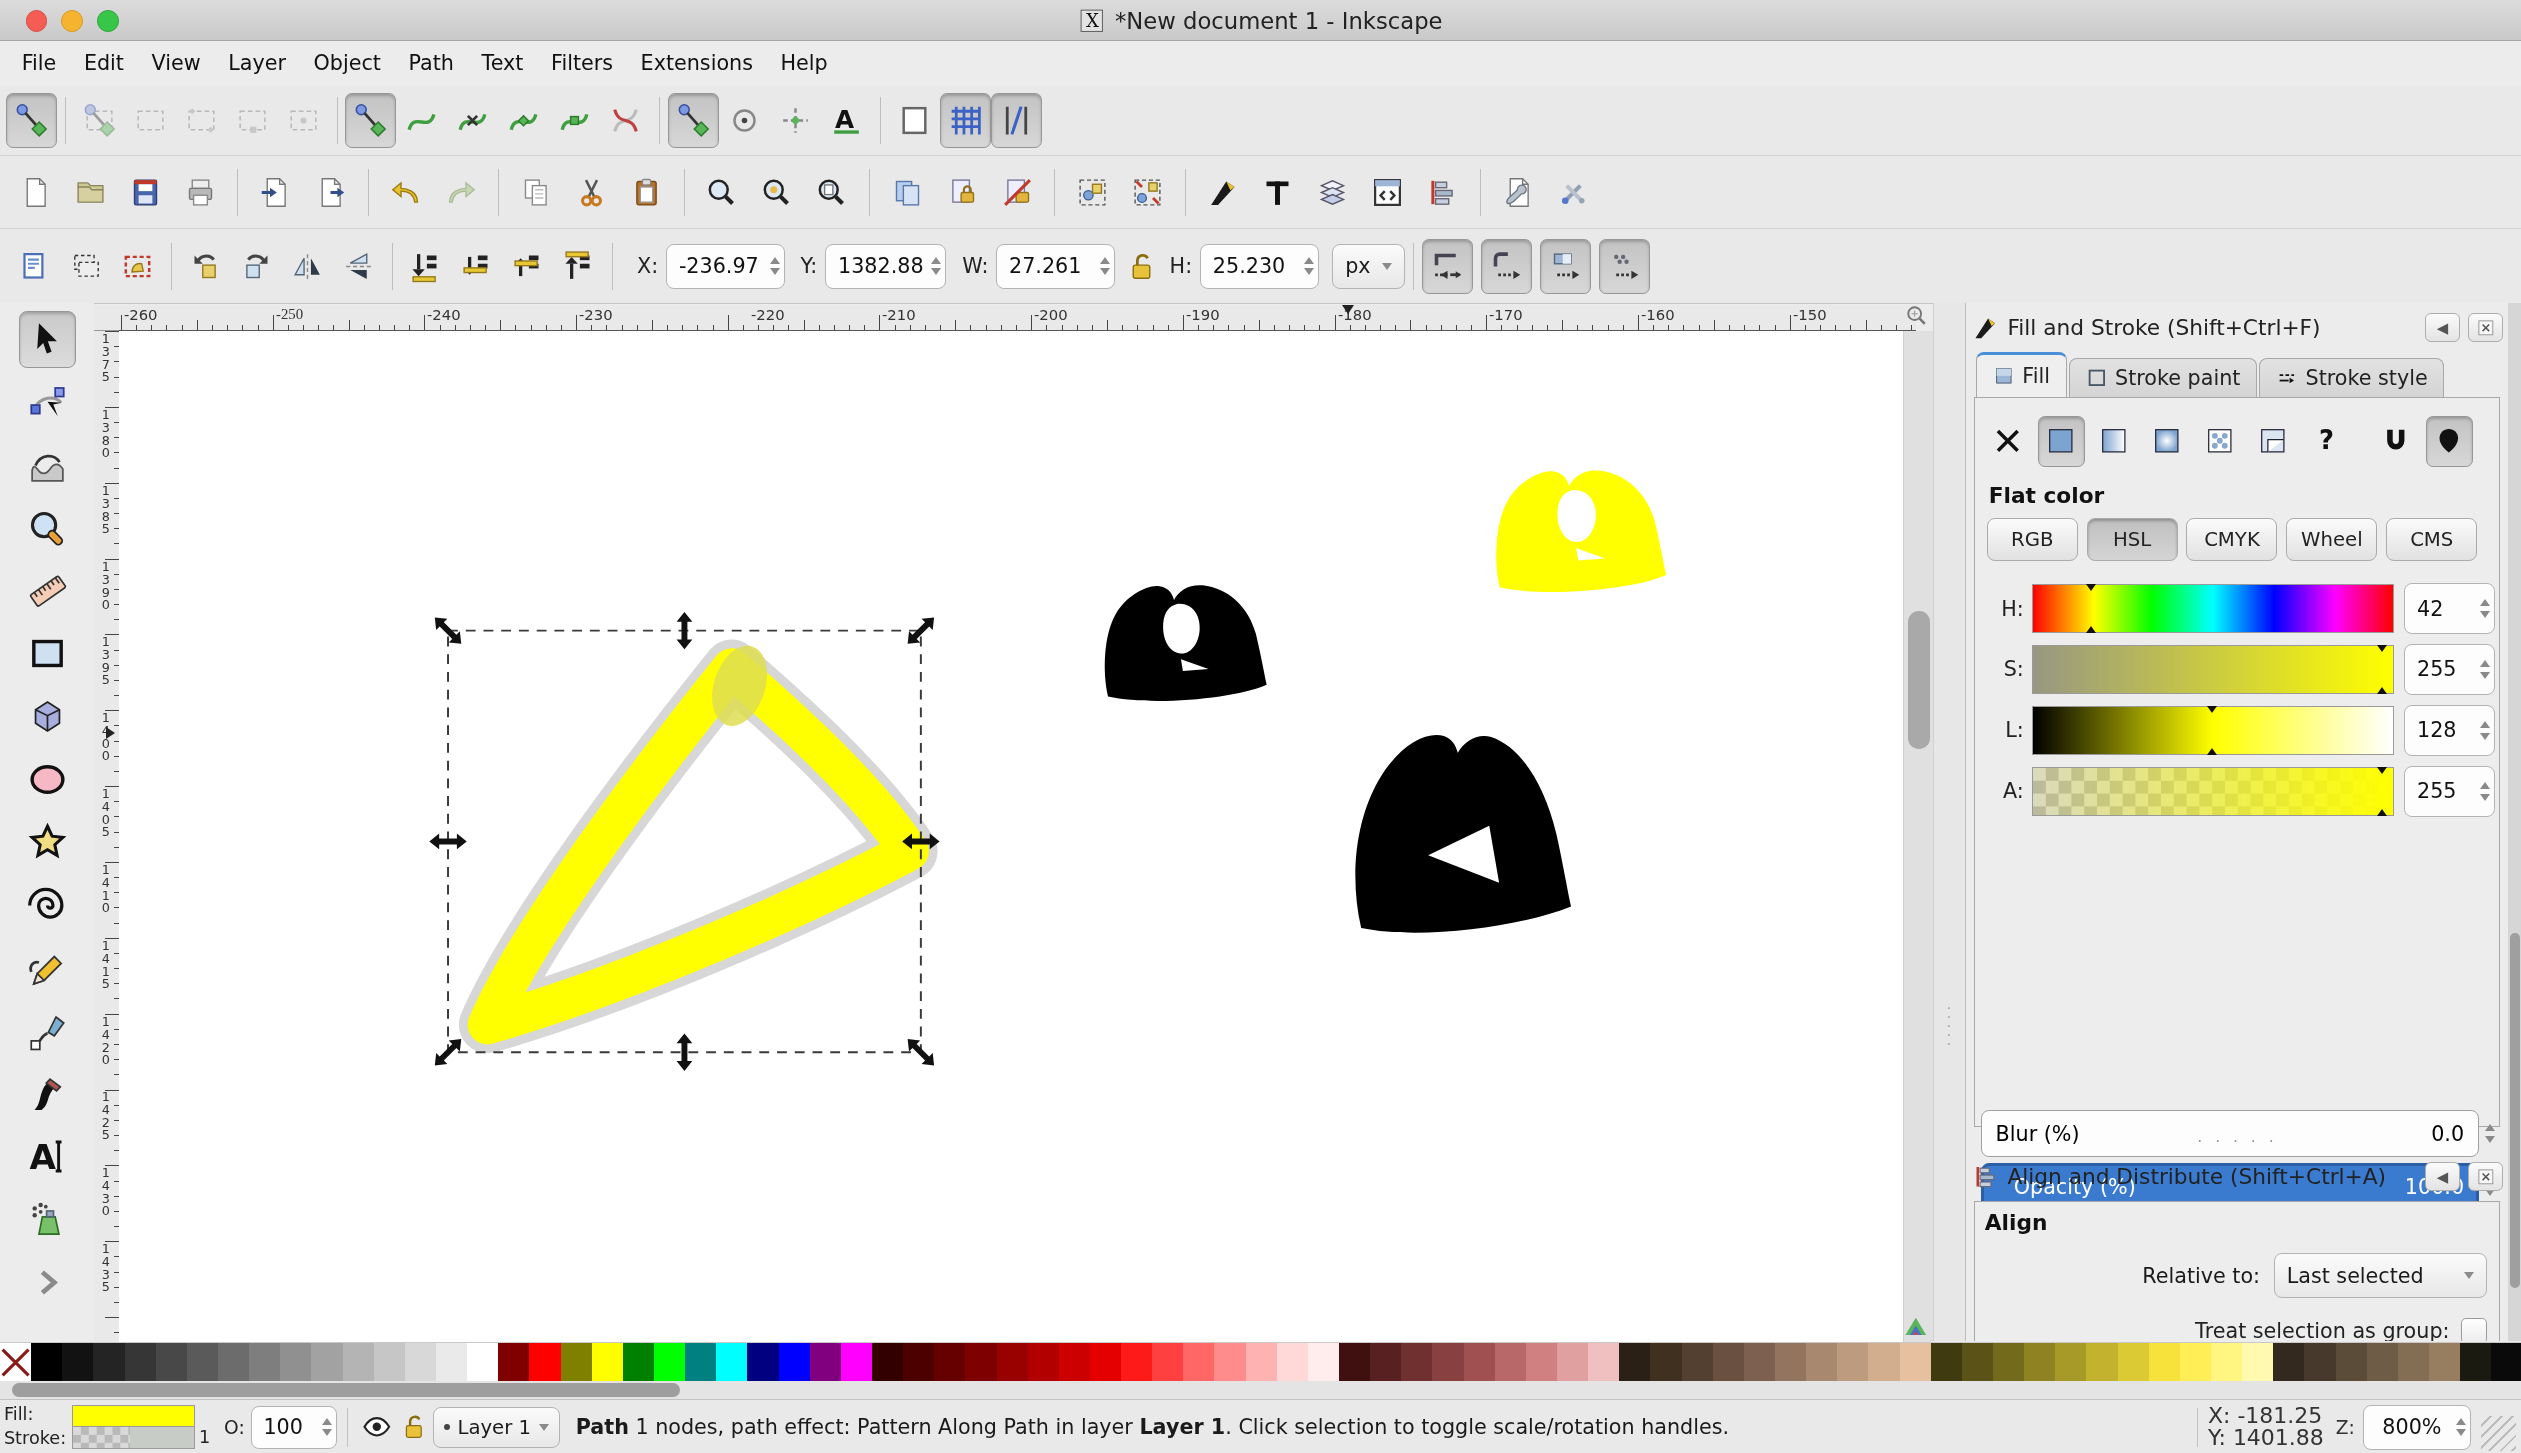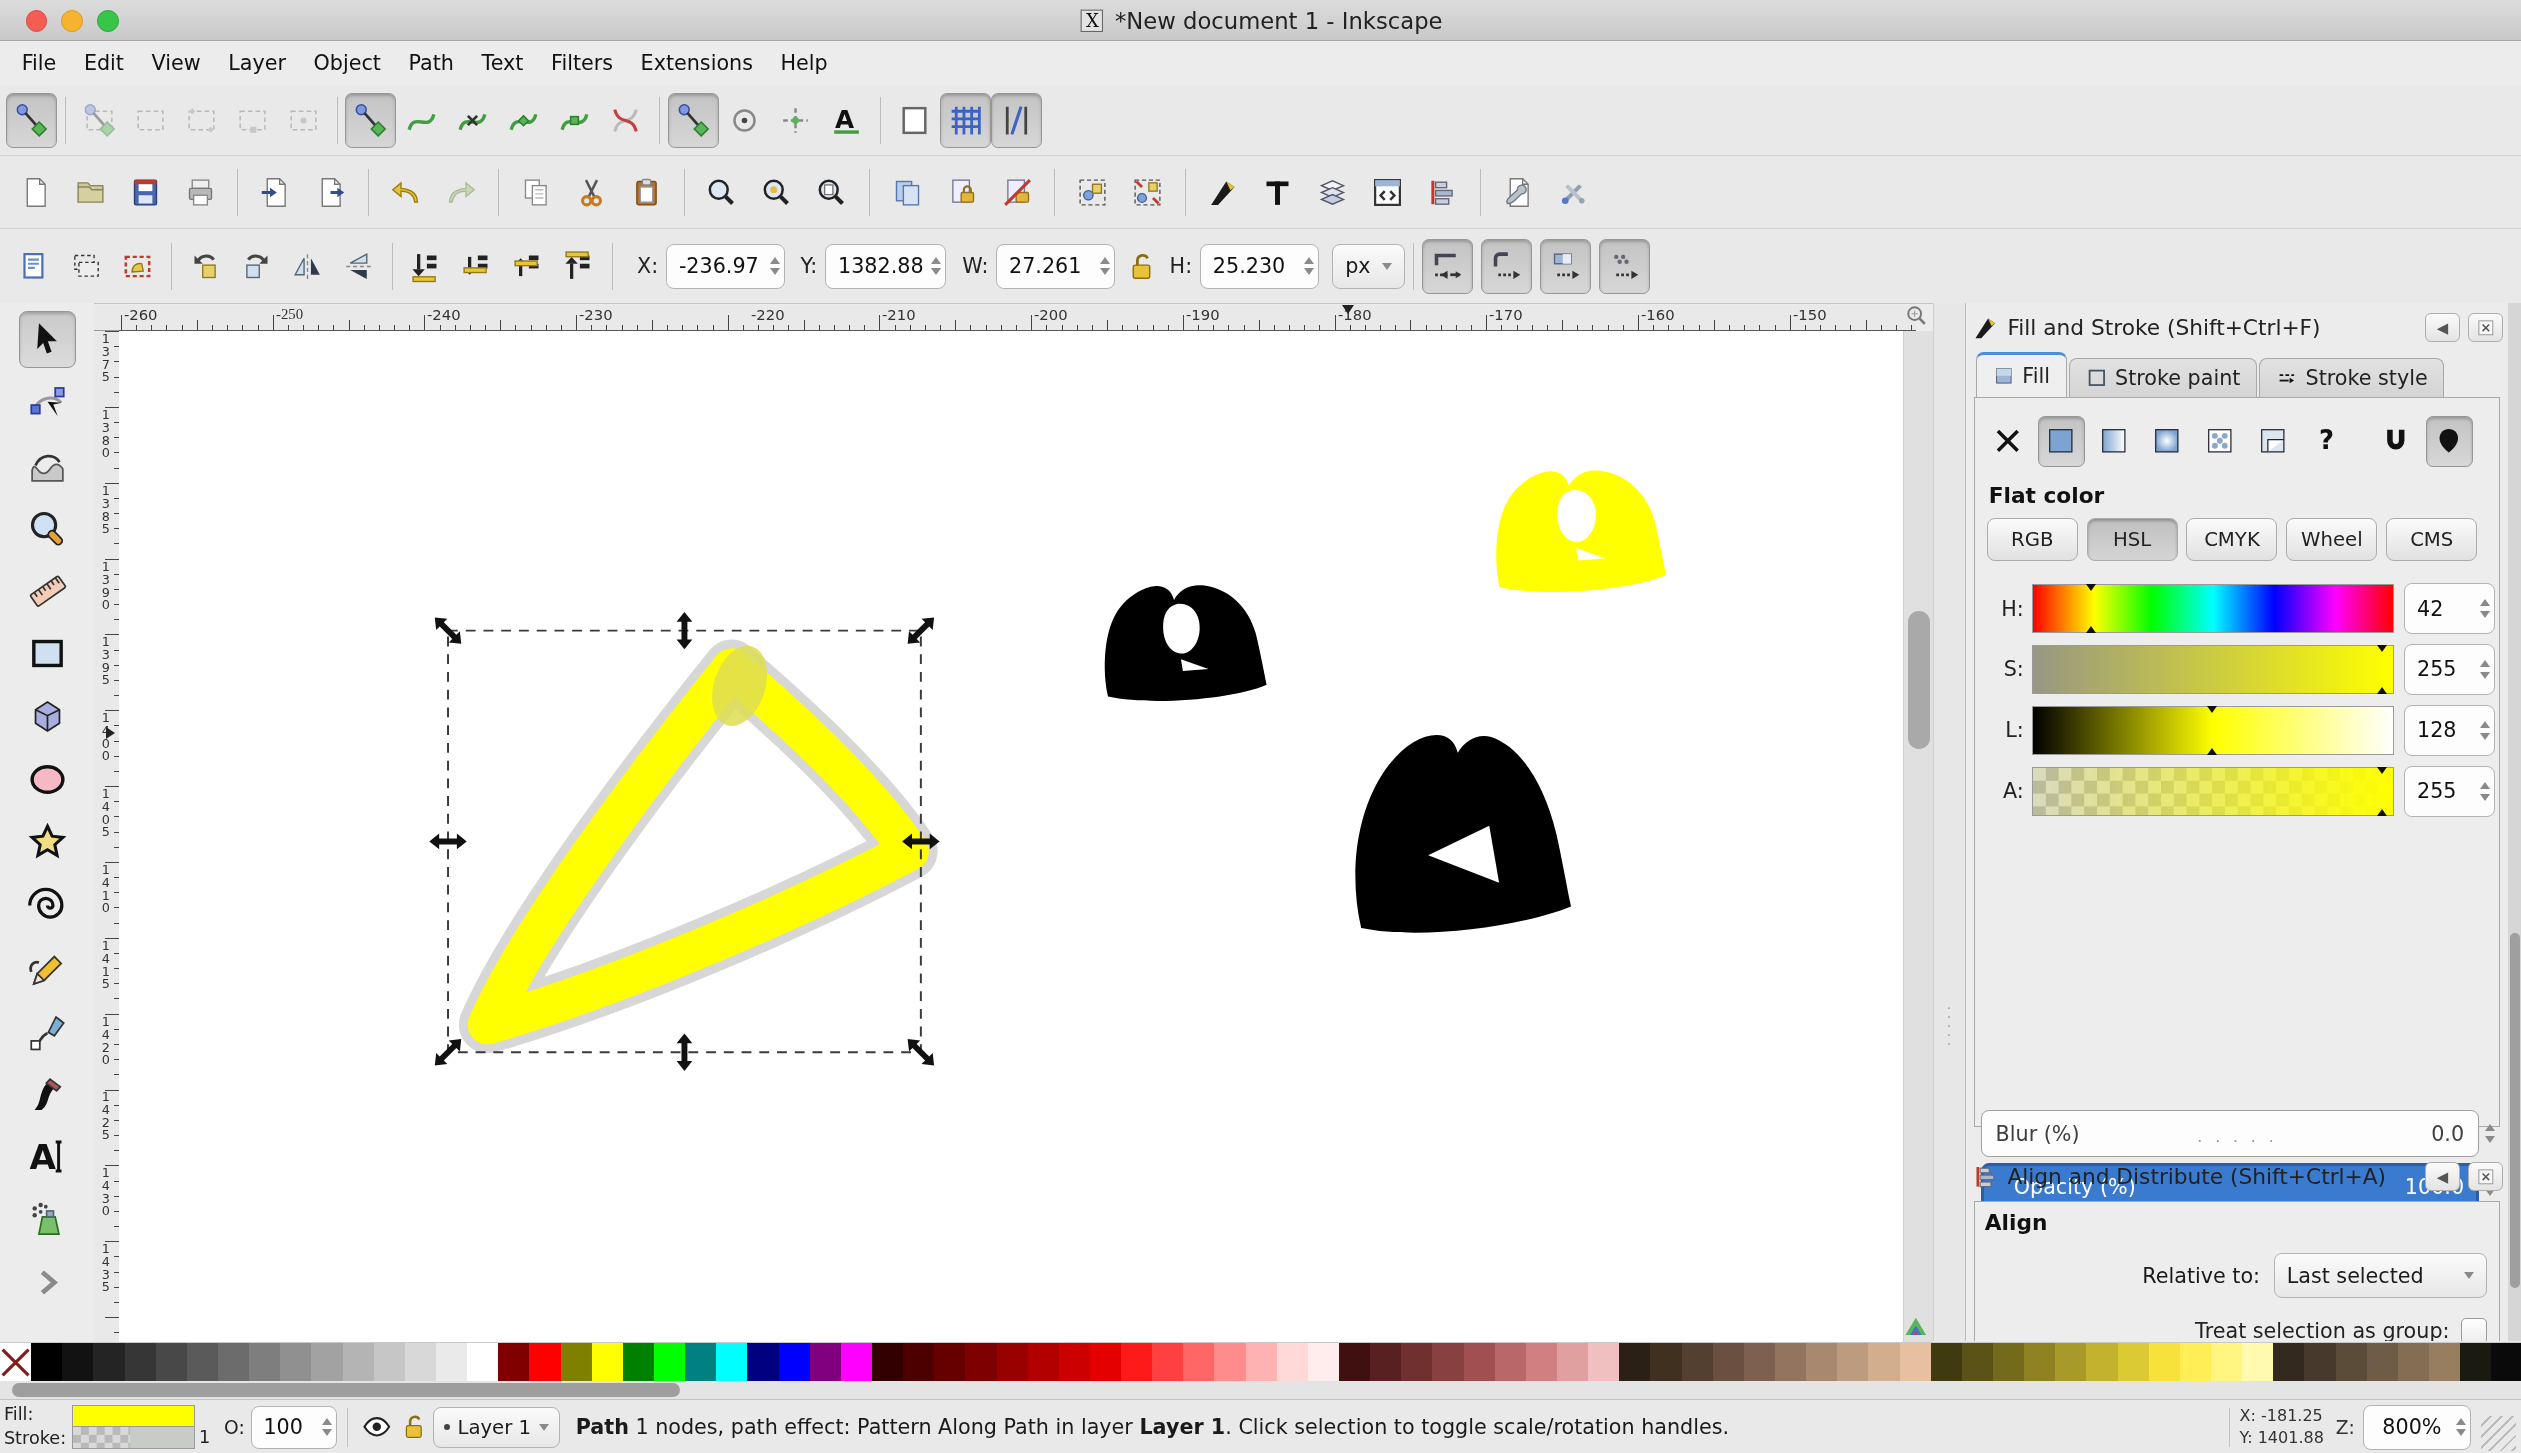--- a/index.html
+++ b/index.html
@@ -106,21 +106,21 @@
 
   #rgba-row { position:absolute; left:9.9px; top:638px; width:504px; height:63px; display:flex; align-items:center; gap:9.9px; }
   .mini { width:33px; height:33px; padding:3px; background:#e2e2e2; }
   #rgba-row .drop { width:29.6px; height:33px; background:none; }
   #rgba-label { margin-left:auto; font-size:19.7px; color:#333; }
   #rgba-input { width:148px; height:43px; border:1px solid #a8a8a8; border-radius:7.9px; background:#fff; font-family:"DejaVu Sans",sans-serif; font-size:19.7px; padding:0 9.9px; color:#111; }
 
   .pill-row { position:absolute; left:5.9px; width:514px; height:49px; display:flex; align-items:center; }
   #blur-row { top:711px; }
   #opacity-row { top:764px; }
-  .pill { position:relative; flex:1; height:47px; border:1px solid #a0a0a0; border-radius:7.9px; background:#fdfdfd; display:flex; align-items:center; padding:0 13.8px; font-size:20.7px; color:#404040; }
+  .pill { position:relative; flex:1; height:47px; border:1px solid #a0a0a0; border-radius:7.9px; background:#fdfdfd; display:flex; align-items:center; padding:0 13.8px; font-size:20.7px; color:#000000; }
   .pill .pv { margin-left:auto; }
   .pill.filled { background:#3a7bd0; border-color:#2a5fa8; color:#fff; box-shadow:inset 0 0 0 2px #2a5fa8;padding-left:32px; }
   .pill-row .arrs { margin-left:5.9px; }
 
   #dock-dots { position:absolute; left:0; width:543px; top:829px; text-align:center; color:#9a9a9a; font-size:15.8px; letter-spacing:3.9px; }
 
   #align-head { top:853px; }
   #align-box { position:absolute; left:7.9px; top:898px; width:526px; height:197px; border:1px solid #a8a8a8; background:#ededed; }
   #align-title { position:absolute; left:9.9px; top:7.9px; font-size:21.7px; font-weight:bold; color:#111; }
   #relative-row { position:absolute; left:0; top:51px; width:512px; display:flex; align-items:center; justify-content:flex-end; gap:13.8px; font-size:20.7px; }
@@ -146,21 +146,21 @@
   #fill-swatch { width:123px; height:21.7px; border:1px solid #9a9a9a; }
   #stroke-swatch { width:123px; height:21.7px; border:1px solid #9a9a9a; border-top:none; background:linear-gradient(90deg, transparent 0 57px, #c7ccc7 57px), repeating-conic-gradient(#b9b9b9 0% 25%, #d9d9d9 0% 50%); background-size:auto, 15.8px 15.8px; }
   #stroke-width { font-size:17.7px; margin:19.7px 0 0 3.9px; color:#222; }
   #o-label { margin:0 5.9px 0 13.8px; color:#222; }
   #o-spin { height:43px; }
   .vsep { width:1px; height:39px; background:#c2c2c2; margin:0 9.9px; }
   .sicon { width:29.6px; height:29.6px; margin:0 3.9px; }
   #layer-dd { height:41px; gap:7.9px; padding:0 9.9px; font-size:19.7px; }
   .layer-dot { width:5.9px; height:5.9px; border-radius:50%; background:#444; }
   #status-msg { margin-left:15.8px; white-space:nowrap; overflow:hidden; flex:1; font-size:20.7px; color:#1a1a1a; }
-  #xy-block { font-size:16px; line-height:21.7px; color:#333; text-align:left; margin-right:7.9px; }
+  #xy-block { font-size:22px; line-height:21.7px; color:#333; text-align:left; margin-right:7.9px; }
   #z-label { margin:0 7.9px 0 3.9px; color:#333; }
   #zoom-spin { height:45px; }
   #zoom-spin .val { min-width:73px; text-align:center; }
   #grip { width:35px; height:35px; margin:13.8px 5.9px 0 9.9px; background:repeating-linear-gradient(135deg, transparent 0 5.9px, #bcbcbc 5.9px 7.9px); }
 </style>
 </head>
 <body>
 
 <div id="titlebar" class="abs">
   <span id="tl-close" class="tl"></span>

